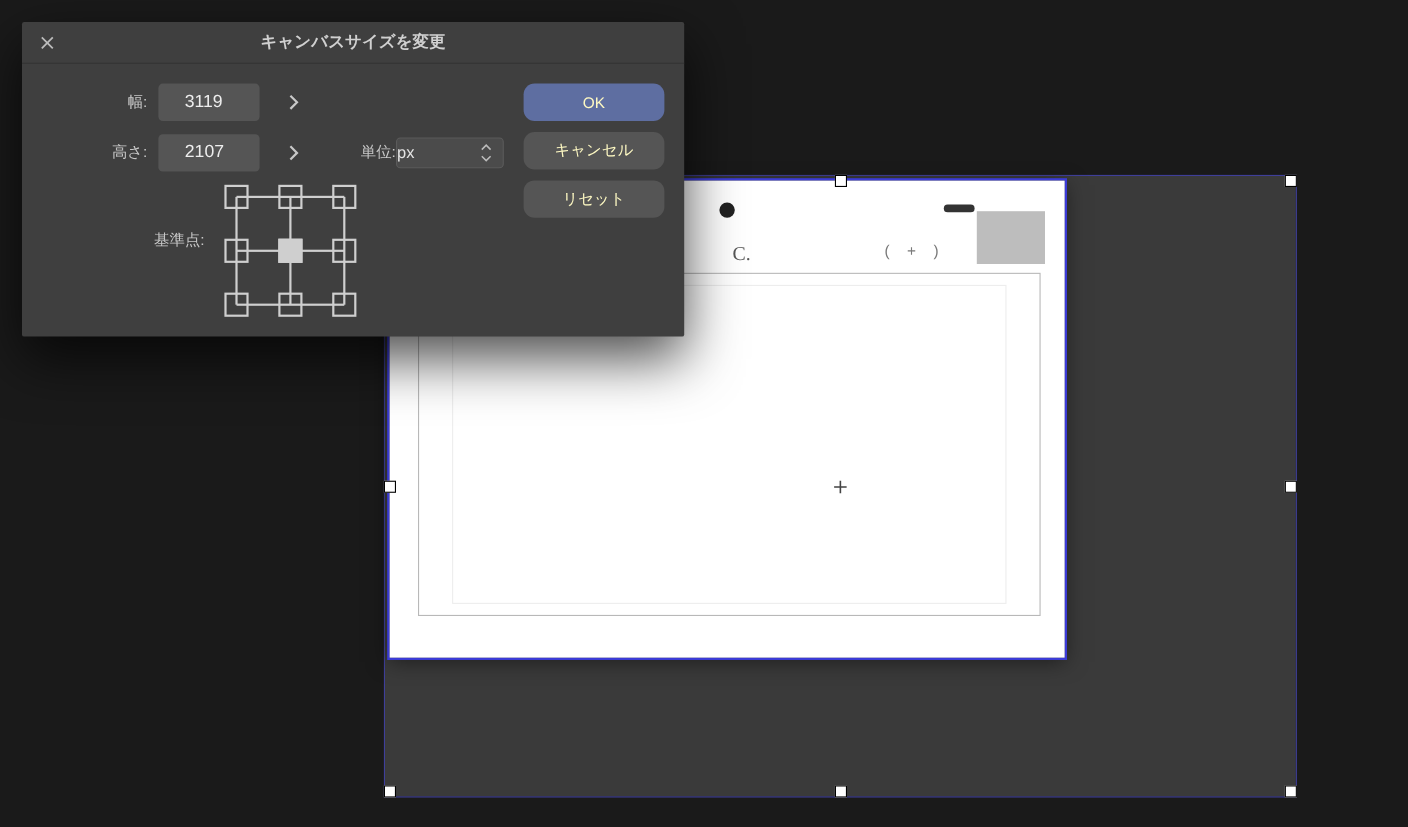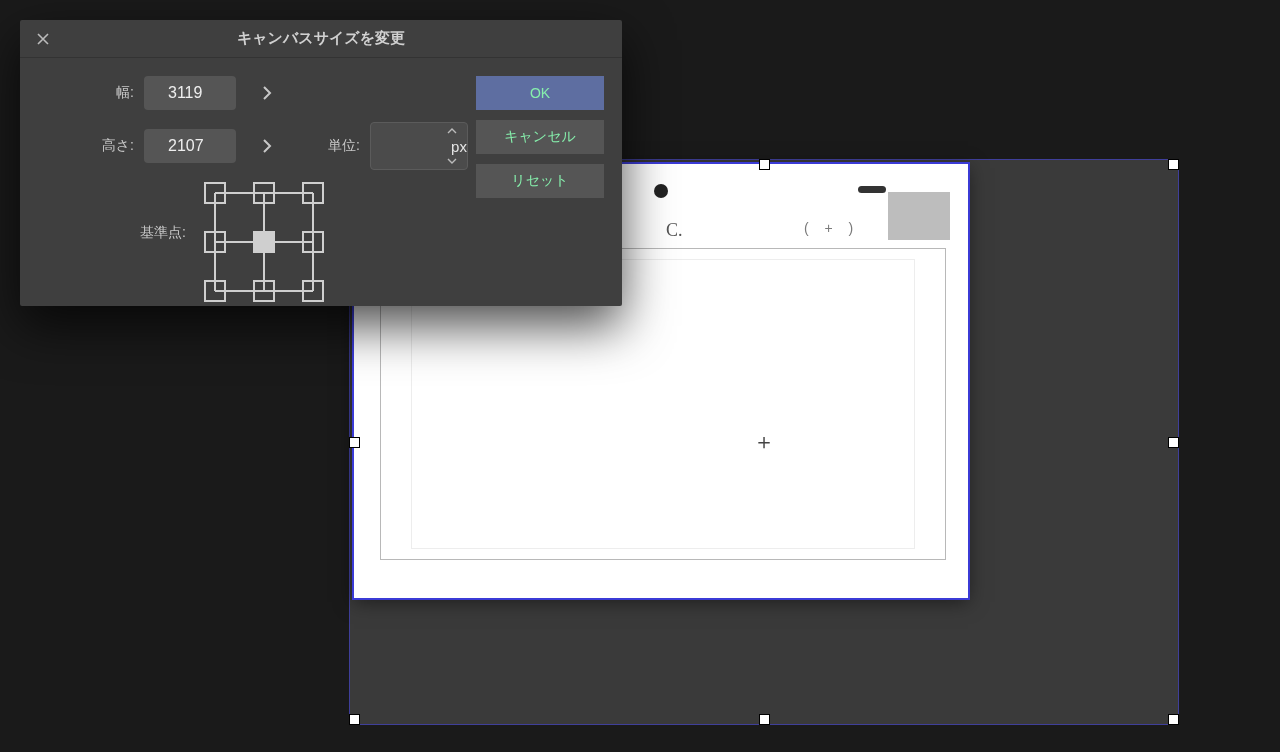--- a/index.html
+++ b/index.html
@@ -174,31 +174,30 @@
     display: flex;
     align-items: center;
     justify-content: center;
     margin-left: 14px;
     cursor: pointer;
   }
   .chev-btn svg { width: 12px; height: 16px; }
 
   .unit-label {
     margin-left: 44px;
-    margin-right: 10px;
     color: #c8c8c8;
   }
   .unit-select {
-    width: 98px; height: 48px;
+    width: 98px; height: 28px;
     background: #4b4b4b;
     border: 1px solid #5b5b5b;
     border-radius: 4px;
     display: flex;
     align-items: center;
-    justify-content: flex-end;
+    justify-content: flex-start;
     position: relative;
     cursor: pointer;
   }
   .unit-value { color: #e4e4e4; font-size: 15px; }
   .unit-stepper {
     position: absolute;
     right: 6px; top: 4px; bottom: 4px;
     width: 14px;
     display: flex;
     flex-direction: column;
@@ -228,25 +227,25 @@
   }
   .ag-cell.filled { background: #cfcfcf; }
   .ag-line {
     position: absolute;
     background: #cfcfcf;
   }
 
   
   .btn {
     height: 34px;
-    border-radius: 0;
+    border-radius: 10px;
     border: none;
     font-size: 14px;
     cursor: pointer;
-    color: #86efac;
+    color: #fef9c3;
   }
   .btn-primary { background: #5e6ea1; }
   .btn-secondary { background: #555; }
 </style>
 </head>
 <body>
 
 <div class="canvas-wrap">
   <div class="document">
     <div class="doc-topbar">

